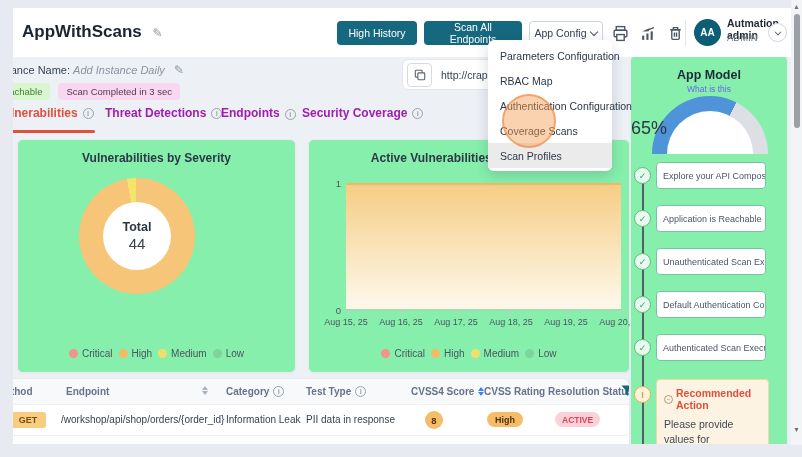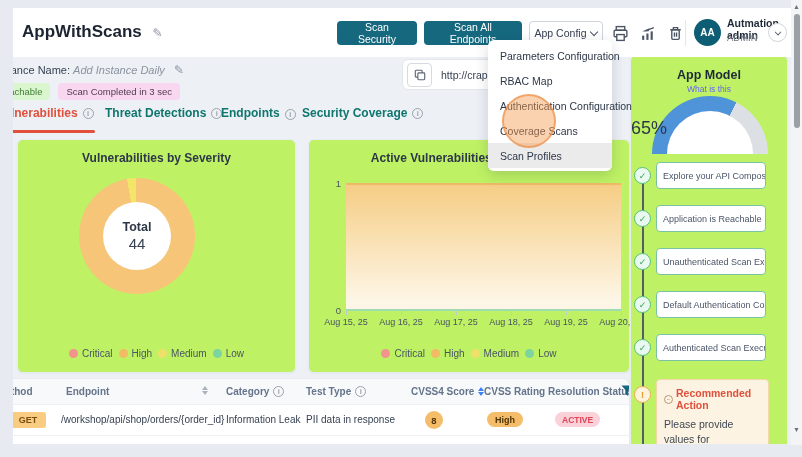--- a/index.html
+++ b/index.html
@@ -49,30 +49,30 @@
   .pill-pink { background:#f9d7f1; color:#51394d; }
 
   .url-field { position:absolute; left:389px; top:51px; width:198px; height:31px; background:#fff; border:1px solid #e3e6ea;
                border-radius:6px; z-index:4; }
   .copy-btn { position:absolute; left:4px; top:3px; width:25px; height:24px; border:1px solid #d7dbe0; border-radius:4px;
               background:#fff; cursor:pointer; display:flex; align-items:center; justify-content:center; color:#5b6470; }
   .url-text { position:absolute; left:38px; top:9px; font-size:10.5px; color:#374151; }
 
   
   .tabs { position:absolute; top:98px; left:0; width:100%; height:28px; }
-  .tab { position:absolute; font-size:12px; font-weight:600; color:#0f766e; cursor:pointer; white-space:nowrap;
+  .tab { position:absolute; font-size:12px; font-weight:600; color:#a21caf; cursor:pointer; white-space:nowrap;
          display:inline-flex; align-items:center; gap:5px; }
   .tab.active { color:#e0503c; font-weight:bold; }
   .tab-underline { position:absolute; left:-17px; top:24px; width:99px; height:3px; background:#e0503c; border-radius:2px; }
   .info-i { width:11px; height:11px; border:1px solid #9aa1ac; border-radius:50%; color:#9aa1ac; font-size:7.5px;
             display:inline-flex; align-items:center; justify-content:center; font-style:normal; flex:none; }
   .info-i::before { content:"i"; }
 
   
-  .card { position:absolute; background:#bef264; border:1px solid #e8ebef; border-radius:6px;
+  .card { position:absolute; background:#86efac; border:1px solid #e8ebef; border-radius:6px;
           box-shadow:0 1px 2px rgba(30,40,60,.04); }
   .card-title { position:absolute; top:11px; width:100%; text-align:center; font-size:12px; font-weight:bold; color:#2d3748; }
 
   
   .card-donut { left:4px; top:131px; width:279px; height:234px; }
   .donut { position:absolute; left:61px; top:38px; width:116px; height:116px; border-radius:50%;
            background:conic-gradient(from -10deg, #f3e567 0deg 9deg, #f6c577 9deg 360deg); }
   .donut-hole { position:absolute; left:24px; top:24px; width:68px; height:68px; border-radius:50%; background:#fff;
                 display:flex; flex-direction:column; align-items:center; justify-content:center; }
   .donut-total-label { font-size:12.5px; font-weight:bold; color:#2d3748; }
@@ -154,21 +154,21 @@
 </head>
 <body>
 
 <div class="viewport">
 
   <div class="header">
     <div class="app-title">
       <span>AppWithScans</span>
       <span class="edit-pencil">✎</span>
     </div>
-    <button class="btn-teal btn-scan-history">Scan Security</button>
+    <button class="btn-teal btn-scan-history">High History</button>
     <button class="btn-teal btn-scan-all">Scan All Endpoints</button>
     <button class="btn-appconfig">
       <span>App Config</span>
       <span class="chev"></span>
     </button>
     <span class="hicon" style="left:599px;">
       <svg viewBox="0 0 16 16" fill="none" stroke="currentColor" stroke-width="1.3">
           <rect x="4" y="1.5" width="8" height="3.5"></rect>
           <rect x="2" y="5" width="12" height="6" rx="1"></rect>
           <rect x="4.5" y="9" width="7" height="5.5" fill="#fff"></rect>

